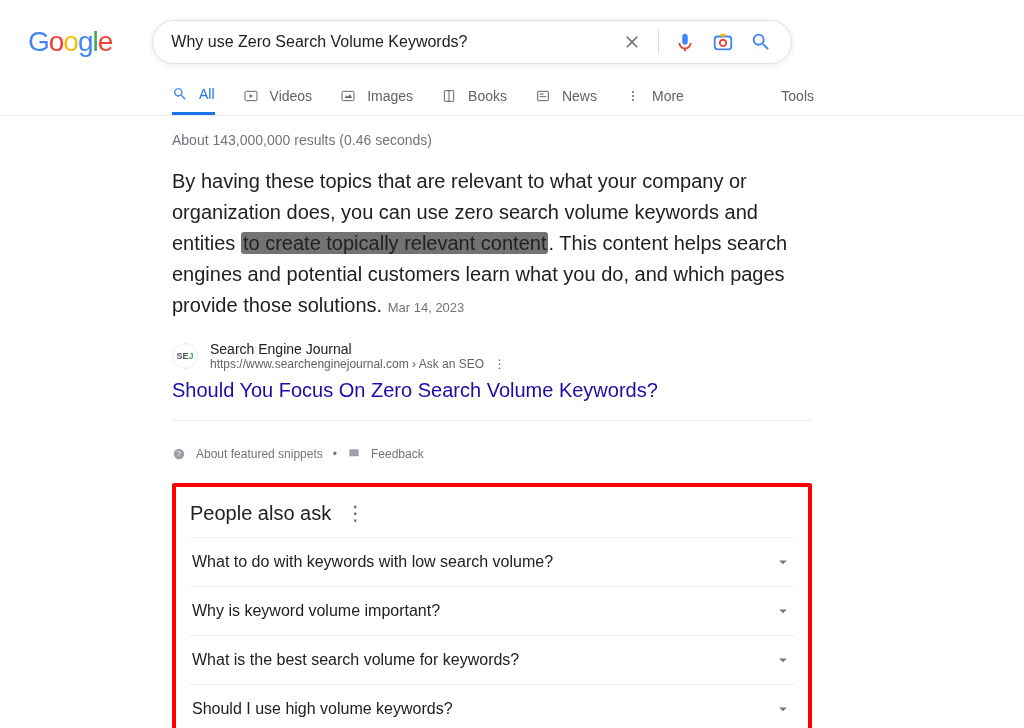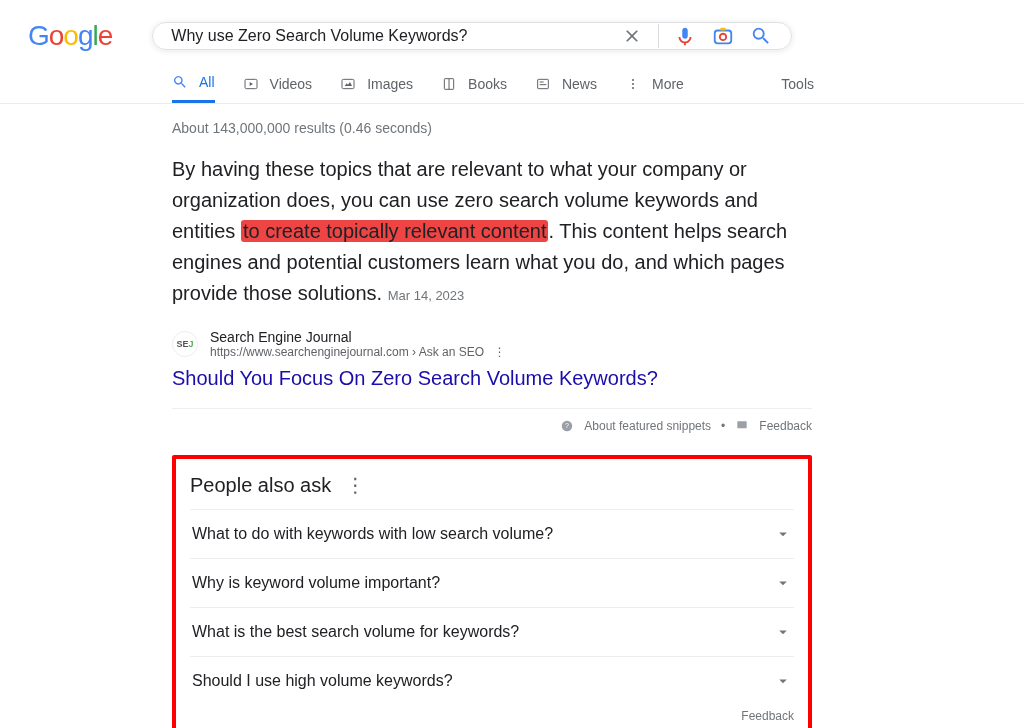--- a/index.html
+++ b/index.html
@@ -2,43 +2,43 @@
 <html><head>
 <meta charset="utf-8">
 <style>
 *{margin:0;padding:0;box-sizing:border-box;font-family:Arial,sans-serif}
 body{background:#fff;width:1024px;height:728px;overflow:hidden}
 .top{display:flex;align-items:center;padding:20px 0 0 28px}
 .logo{font-size:28px;font-weight:400;margin-right:40px;letter-spacing:-1px}
 .logo span:nth-child(1){color:#4285F4}.logo span:nth-child(2){color:#EA4335}
 .logo span:nth-child(3){color:#FBBC05}.logo span:nth-child(4){color:#4285F4}
 .logo span:nth-child(5){color:#34A853}.logo span:nth-child(6){color:#EA4335}
-.searchbar{flex:0 0 640px;height:28px;border:1px solid #dfe1e5;border-radius:24px;display:flex;align-items:center;padding:0 18px;box-shadow:0 1px 6px rgba(32,33,36,.1)}
+.searchbar{flex:0 0 640px;height:44px;border:1px solid #dfe1e5;border-radius:24px;display:flex;align-items:center;padding:0 18px;box-shadow:0 1px 6px rgba(32,33,36,.1)}
 .searchbar input{flex:1;border:0;outline:0;font-size:16px;color:#202124}
 .sicon{width:24px;display:flex;justify-content:center;margin-left:14px;cursor:pointer}
 .sep{width:1px;height:24px;background:#dadce0;margin-left:14px}
 .tabs-row{display:flex;align-items:center;margin:22px 0 0 172px;padding-bottom:0;color:#5f6368;font-size:14px}
 .tab{display:flex;align-items:center;gap:11px;margin-right:28px;padding-bottom:10px;cursor:pointer}
 .tab.active{color:#1a73e8;border-bottom:3px solid #1a73e8}
 .tab-icon{width:16px;height:16px}
 .tools{margin-left:auto;margin-right:210px;color:#5f6368;font-size:14px;padding-bottom:10px;cursor:pointer}
 .divider{border-top:1px solid #ebebeb}
 .content{margin:16px 0 0 172px;width:640px}
 .stats{color:#70757a;font-size:14px;margin-bottom:18px}
 .snippet{font-size:20px;line-height:1.55;color:#202124;margin-bottom:4px}
-.hl{background:#ef4444;border-radius:3px;padding:0 2px}
+.hl{background:#737373;border-radius:3px;padding:0 2px}
 .date{color:#70757a;font-size:13px}
 .source{display:flex;align-items:center;gap:12px;margin-top:20px}
 .favicon{width:26px;height:26px;border:1px solid #eee;border-radius:50%;display:flex;align-items:center;justify-content:center;font-size:9px;font-weight:bold}
 .favicon span:nth-child(1){color:#555}.favicon span:nth-child(2){color:#555}.favicon span:nth-child(3){color:#4CAF50}
 .src-name{font-size:14px;color:#202124}
 .src-url{font-size:12px;color:#5f6368}
 .kebab{color:#5f6368;margin-left:6px;cursor:pointer}
 .result-title{color:#1a0dab;font-size:20px;margin-top:8px;cursor:pointer}
-.fs-row{display:flex;justify-content:flex-end;align-items:center;gap:10px;margin-top:18px;padding-bottom:12px;border-top:1px solid #eee;padding-top:10px;font-size:12px;color:#70757a}
+.fs-row{display:flex;align-items:center;gap:10px;margin-top:18px;padding-bottom:12px;border-top:1px solid #eee;padding-top:26px;font-size:12px;color:#70757a}
 .fs-row svg{width:14px;height:14px}
 .paa-wrap{border:4px solid #ff0000;border-radius:2px;margin-top:10px;padding:14px 14px 6px 14px}
 .paa-head{display:flex;align-items:center;gap:8px;font-size:20px;color:#202124;margin-bottom:12px}
 .paa-item{display:flex;justify-content:space-between;align-items:flex-end;padding:15px 2px;border-top:1px solid #ecedef;cursor:pointer;font-size:16px;color:#202124}
 .paa-item:last-of-type{border-bottom:1px solid #ecedef}
 .paa-fb{text-align:right;font-size:12px;color:#70757a;margin-top:4px}
 </style>
 </head>
 <body>
 

